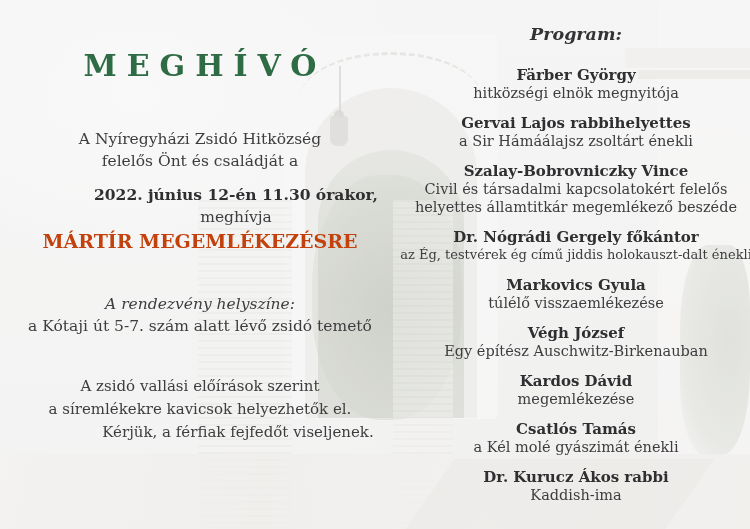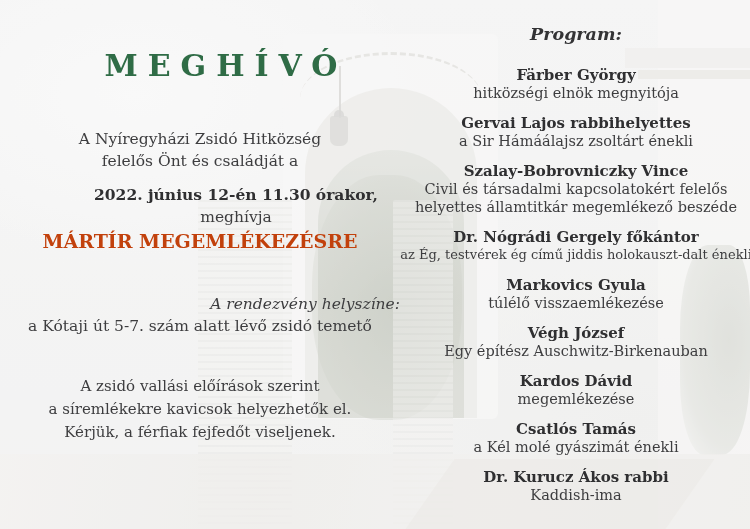--- a/index.html
+++ b/index.html
@@ -76,30 +76,30 @@
     position:absolute; left:430px; bottom:0; width:260px; height:70px;
     background:#e2e0db; transform:skewX(-35deg); opacity:.6;
   }
   .bg-fade { position:absolute; inset:0; background:rgba(248,248,248,0.42); }
 
   
   .left-col { position:absolute; left:0; top:0; width:400px; height:529px; }
   .left-col > div { position:absolute; width:400px; text-align:center; }
   .main-title {
     top:48px; font-size:30px; font-weight:bold;
-    letter-spacing:10px; text-indent:10px;padding-left:21px;
+    letter-spacing:10px; text-indent:10px;
   }
   .intro { top:128px; font-size:15.5px; line-height:22px; }
   .date-block { top:184px; font-size:15.5px; line-height:22px;margin-left:36px; }
   .date-line { font-weight:bold; color:#2f2f31; }
   .event-title { top:230px; font-size:19px; font-weight:bold; color:#c2410c; }
   .venue-block { top:293px; font-size:15.5px; line-height:22px; }
-  .venue-label { font-style:italic;text-align:right; }
+  .venue-label { font-style:italic; }
   .note1 { top:375px; font-size:15px; line-height:23px; }
-  .note2 { top:423px; font-size:15px; }
+  .note2 { top:423px; font-size:15px;margin-left:38px; }
   .note3 { top:449px; font-size:15px; }
 
   
   .right-col { position:absolute; left:395px; top:24px; width:362px; text-align:center; }
   .program-heading { font-size:17.5px; font-weight:bold; font-style:italic; margin-bottom:22px; color:#333335; }
   .p-item { margin-bottom:12px; }
   .p-name { font-size:15px; font-weight:bold; line-height:18px; color:#2f2f31; }
   .p-desc { font-size:14.5px; line-height:18px; white-space:pre-line; }
   .p-desc.tight { font-size:13px; white-space:nowrap; }
 </style>

